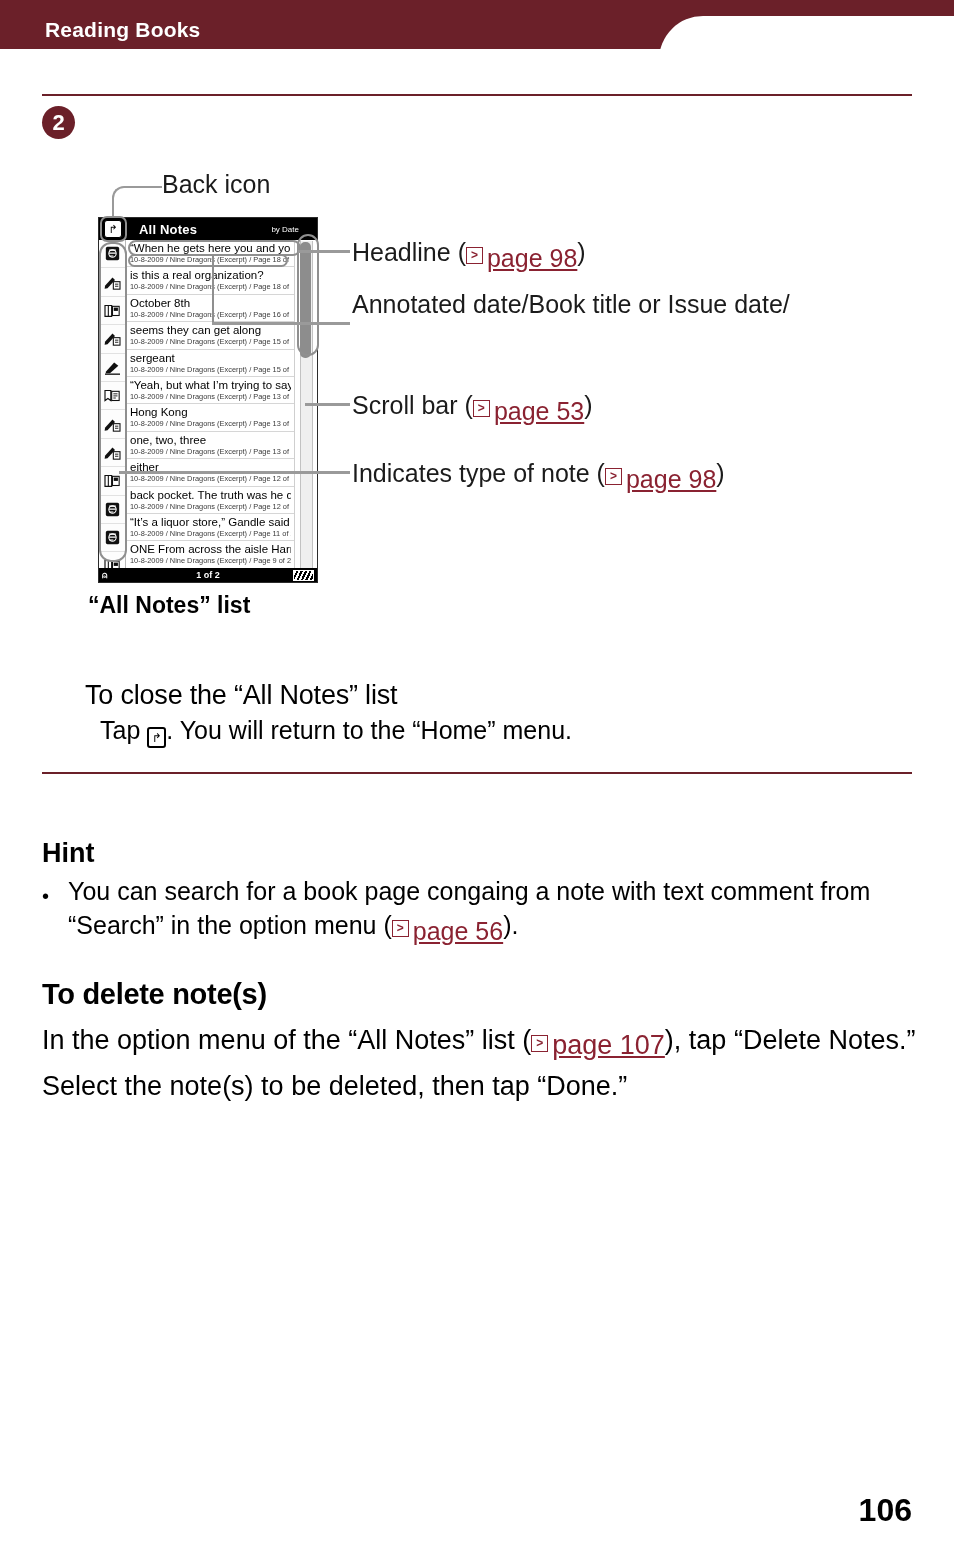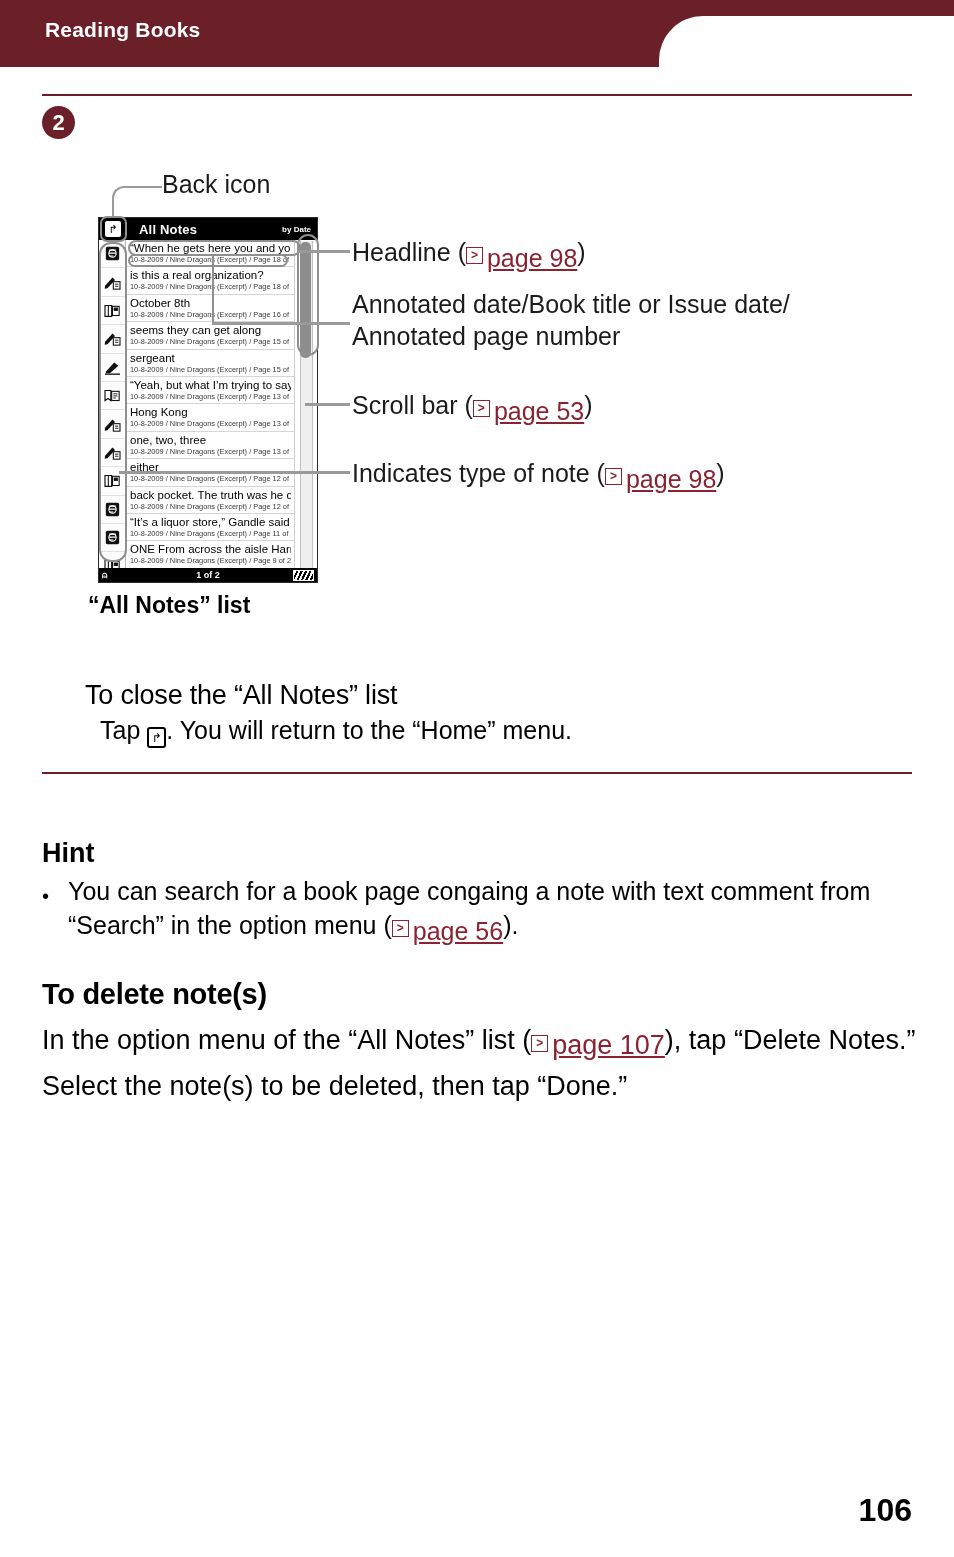--- a/index.html
+++ b/index.html
@@ -14,21 +14,21 @@
     font-family: "Liberation Sans", sans-serif;
     color: #000000;
     overflow: hidden;
   }
 
   
   .header-band {
     position: absolute;
     top: 0; left: 0;
     width: 954px;
-    height: 67px;
+    height: 49px;
     background: #6b2029;
     overflow: hidden;
   }
   .header-cut {
     position: absolute;
     top: 16px;
     left: 659px;
     width: 330px;
     height: 60px;
     background: #ffffff;
@@ -135,24 +135,24 @@
   }
   .dev-title {
     color: #ffffff;
     font-size: 13px;
     font-weight: bold;
     margin-left: 17px;
     letter-spacing: 0.2px;
   }
   .dev-sort {
     margin-left: auto;
-    margin-right: 6px;
+    margin-right: 18px;
     color: #ffffff;
     font-size: 8px;
-    font-weight: bold;
+    font-weight: normal;
   }
 
   .dev-body {
     position: relative;
     height: 329px;
     display: flex;
   }
   .dev-iconcol {
     width: 26px;
     flex: none;
@@ -606,21 +606,20 @@
 
 <div class="callout c-headline">
   <span>Headline (</span><span class="pref">
       <span class="pref-box">&gt;</span>
       <span class="pref-link">page 98</span>
     </span><span>)</span>
 </div>
 
 <div class="callout c-annot wrap">
   <span>Annotated date/Book title or Issue date/</span><br>
-  <span>Annotated page number</span>
 </div>
 
 <div class="callout c-scroll">
   <span>Scroll bar (</span><span class="pref">
       <span class="pref-box">&gt;</span>
       <span class="pref-link">page 53</span>
     </span><span>)</span>
 </div>
 
 <div class="callout c-type">

